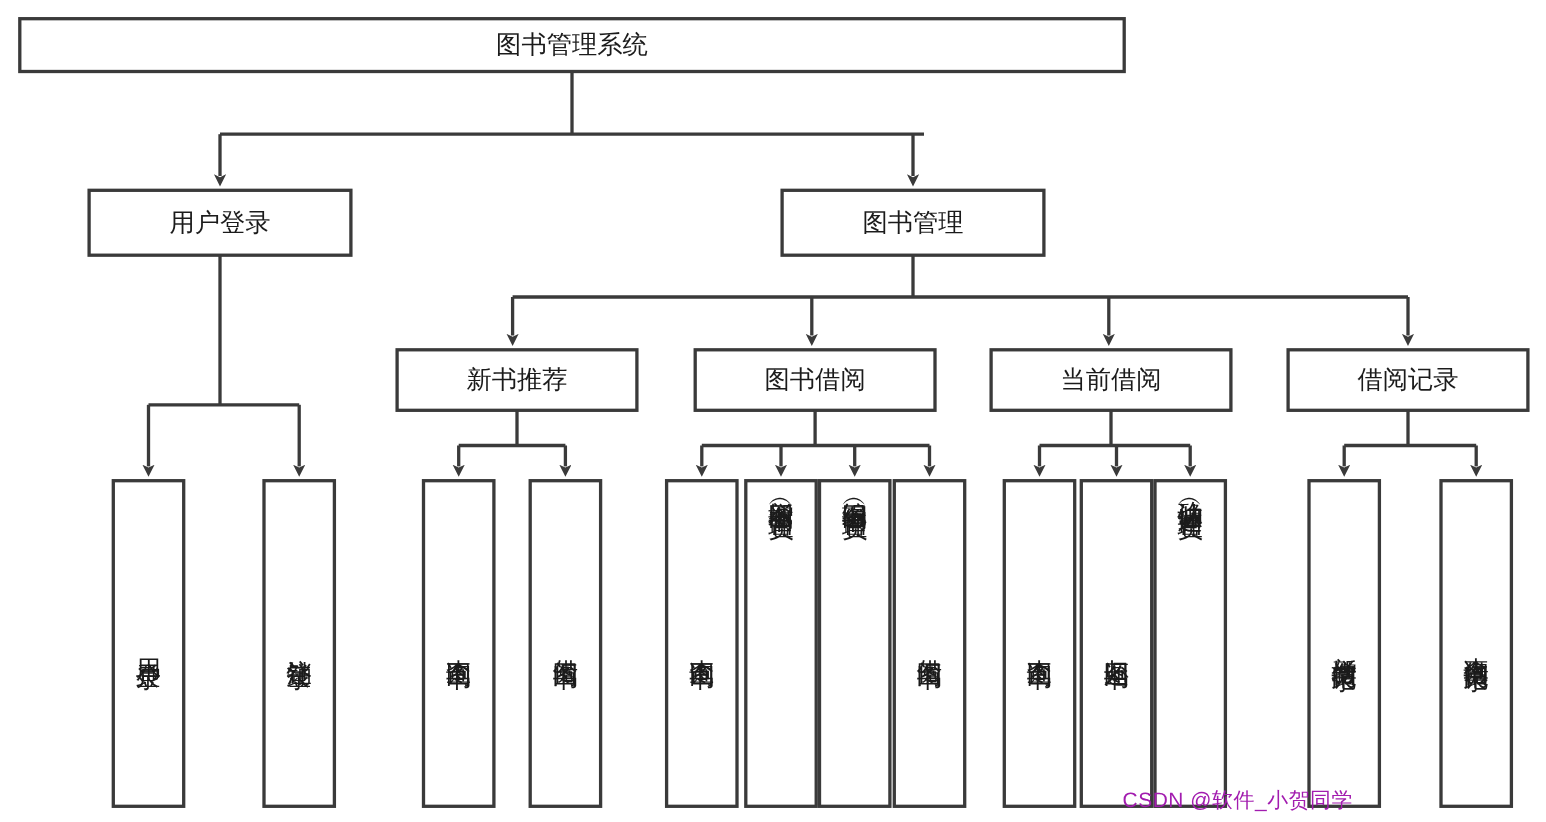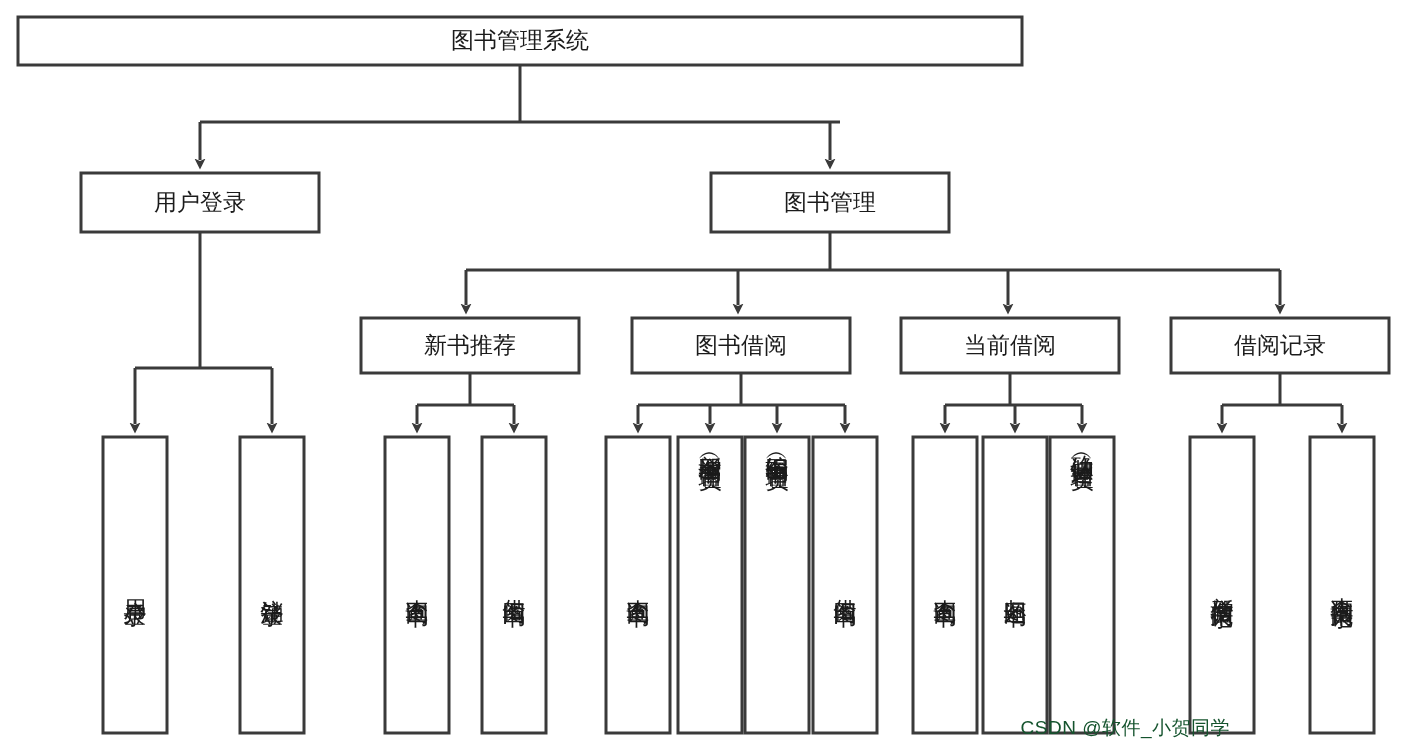--- a/index.html
+++ b/index.html
@@ -65,21 +65,21 @@
     align-items: center;
     justify-content: center;
     pointer-events: none;
   }
   .watermark {
     position: absolute;
     right: 12px;
     bottom: 6px;
     font-family: "Liberation Sans", "DejaVu Sans", sans-serif;
     font-size: 19px;
-    color: #14532d;
+    color: #a21caf;
     letter-spacing: 0.5px;
     white-space: nowrap;
   }
 </style>
 </head>
 <body>
 
 <div id="diagram-root">
 
   <svg id="flow" viewBox="0 0 1405 747">

